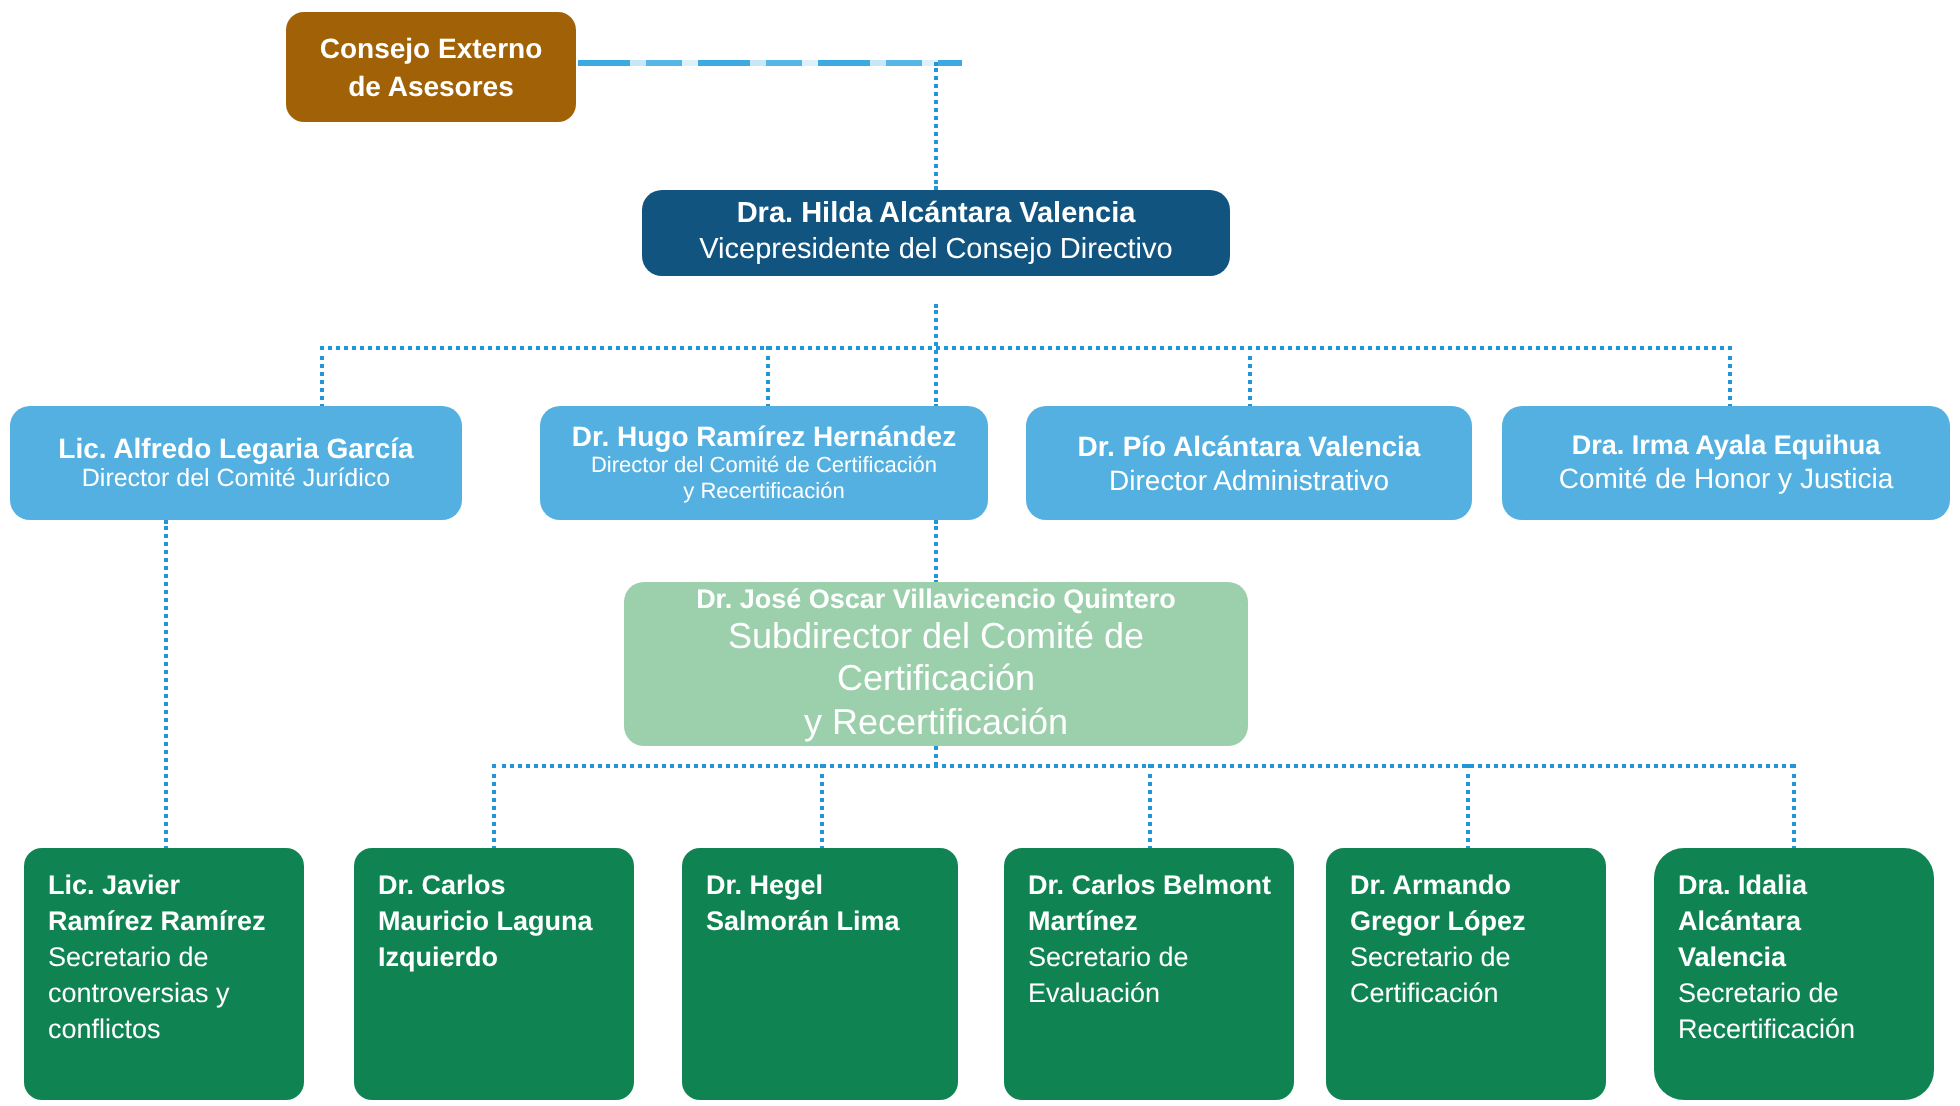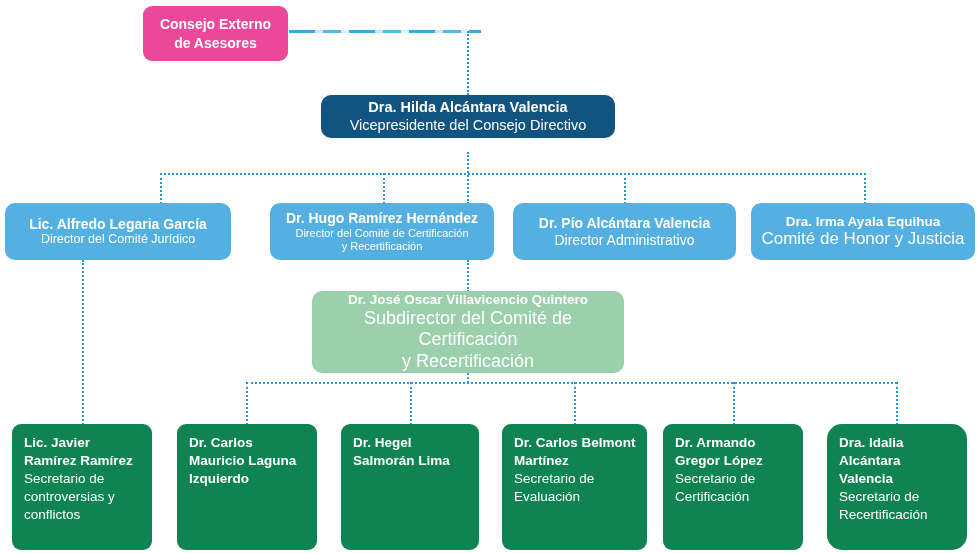--- a/index.html
+++ b/index.html
@@ -35,21 +35,21 @@
     font-weight: bold;
   }
   .node .role {
     font-weight: normal;
   }
 
   
   #node-consejo {
     left: 143px; top: 6px;
     width: 145px; height: 55px;
-    background: #ec4899;
+    background: #a16207;
     border-radius: 9px;
     font-size: 14px;
     justify-content: center;
     text-align: center;
   }
   #node-consejo .name { line-height: 1.3; }
 
   
   #node-vice {
     left: 321px; top: 95px;
@@ -70,21 +70,21 @@
   #node-admin     { left: 513px; width: 223px; }
   #node-honor     { left: 751px; width: 224px; }
 
   #node-juridico .name { font-size: 14px; }
   #node-juridico .role { font-size: 12.5px; }
   #node-certif .name   { font-size: 14px; }
   #node-certif .role   { font-size: 11px; }
   #node-admin .name    { font-size: 14px; }
   #node-admin .role    { font-size: 14px; }
   #node-honor .name    { font-size: 13.5px; }
-  #node-honor .role    { font-size: 17px; }
+  #node-honor .role    { font-size: 14px; }
 
   
   #node-sub {
     left: 312px; top: 291px;
     width: 312px; height: 82px;
     background: #9ccfac;
     font-size: 13.5px;
   }
   #node-sub .name { font-size: 13.5px; }
   #node-sub .role { font-size: 18px; }

